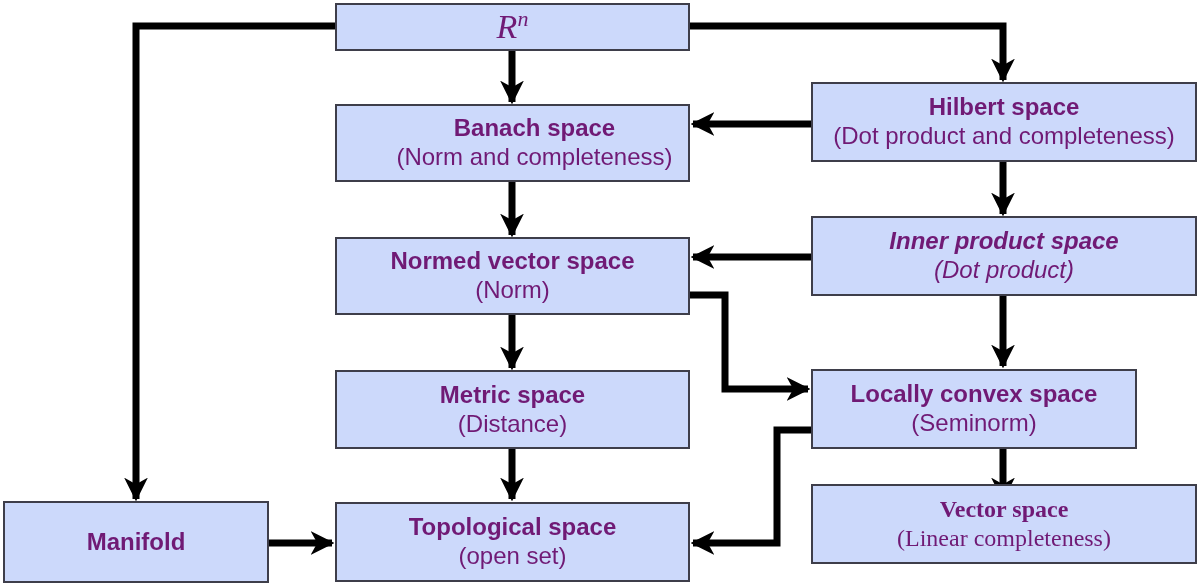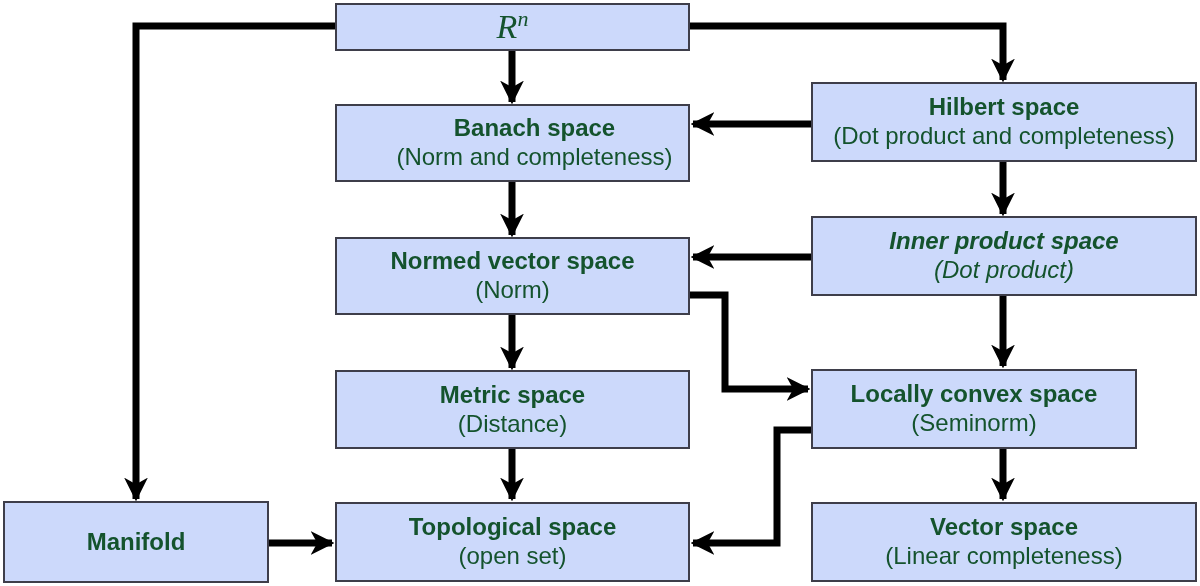--- a/index.html
+++ b/index.html
@@ -30,21 +30,21 @@
   .node {
     position: absolute;
     box-sizing: border-box;
     background: #ccd9fb;
     border: 2px solid #3e3e4a;
     display: flex;
     flex-direction: column;
     align-items: center;
     justify-content: center;
     text-align: center;
-    color: #14532d;
+    color: #701a75;
     line-height: 1.2;
   }
   .node-title {
     font-size: 24px;
     font-weight: bold;
     white-space: nowrap;
   }
   .node-sub {
     font-size: 24px;
     font-weight: normal;
@@ -63,21 +63,21 @@
   }
   
   #node-rn          { left: 335px; top: 3px;   width: 355px; height: 48px; }
   #node-banach      { left: 335px; top: 104px; width: 355px; height: 78px; padding-left: 44px; }
   #node-hilbert     { left: 811px; top: 82px;  width: 386px; height: 80px; }
   #node-normed      { left: 335px; top: 237px; width: 355px; height: 78px; }
   #node-inner       { left: 811px; top: 216px; width: 386px; height: 80px; font-style: italic; }
   #node-metric      { left: 335px; top: 370px; width: 355px; height: 79px; }
   #node-locally     { left: 811px; top: 369px; width: 326px; height: 80px; }
   #node-topological { left: 335px; top: 502px; width: 355px; height: 80px; }
-  #node-vector      { left: 811px; top: 502px; width: 386px; height: 80px; }
+  #node-vector      { left: 811px; top: 484px; width: 386px; height: 80px; font-family: Liberation Serif, serif; }
   #node-manifold    { left: 3px;   top: 501px; width: 266px; height: 82px; }
 </style>
 </head>
 <body>
 
 <div class="canvas">
 
   <svg class="edges" viewBox="0 0 1200 586">
     <defs>
       <marker id="arrow" viewBox="0 0 10 10" refX="9" refY="5" markerWidth="3.4" markerHeight="3.4" orient="auto-start-reverse" markerUnits="strokeWidth">

